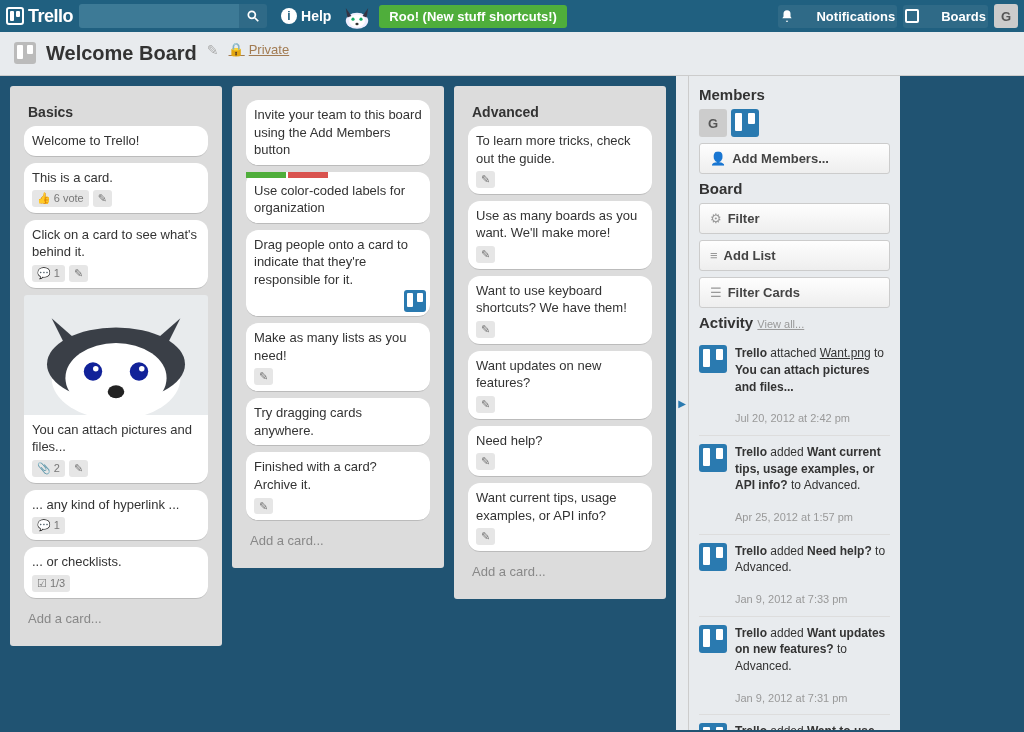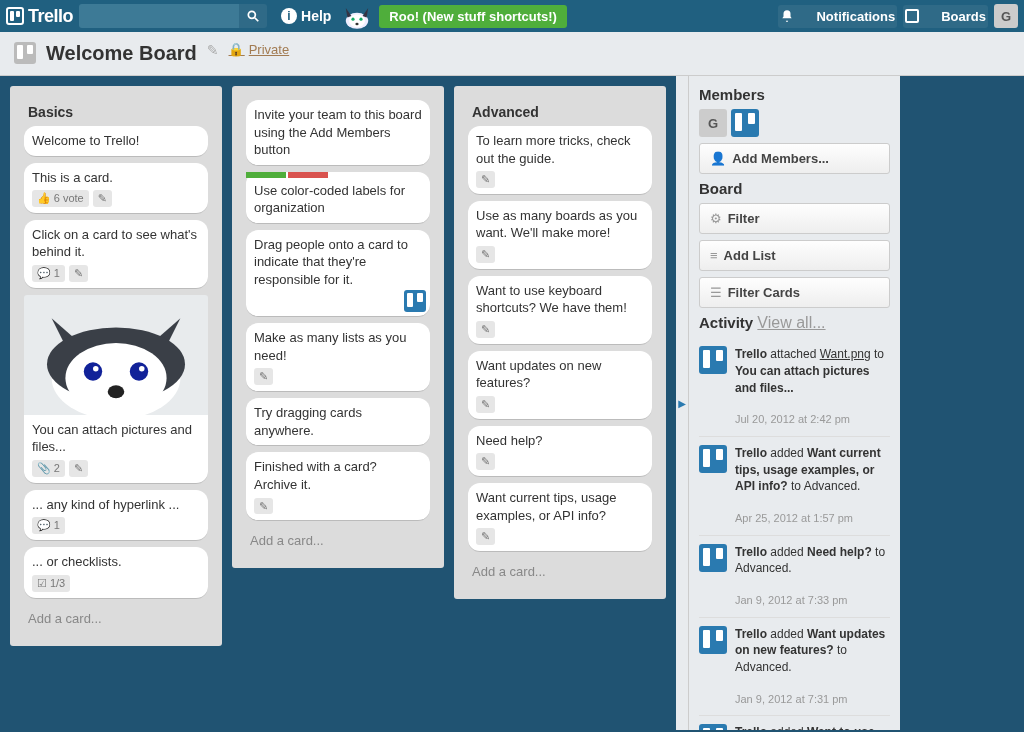--- a/index.html
+++ b/index.html
@@ -47,21 +47,21 @@
 .side-btn { background:#e8ebee; border:1px solid #ccc; border-radius:3px; padding:7px 10px; margin-bottom:6px; cursor:pointer; font-size:13px; display:flex; align-items:center; gap:6px; background:linear-gradient(#fefefe,#eee); font-weight:bold; color:#444; }
 .side-btn .ic { color:#999; font-weight:normal; }
 .activity-item { display:flex; gap:8px; padding:8px 0; font-size:12px; line-height:1.4; border-top:1px solid #ddd; }
 .activity-item:first-of-type { border-top:none; }
 .act-icon { width:28px; height:28px; background:#2a7ab0; border-radius:3px; flex-shrink:0; position:relative; }
 .act-icon::before { content:""; position:absolute; left:4px; top:4px; width:7px; height:18px; background:#fff; border-radius:1px; }
 .act-icon::after { content:""; position:absolute; right:4px; top:4px; width:7px; height:11px; background:#fff; border-radius:1px; }
 .act-text .who { font-weight:bold; }
 .act-text .what { font-weight:bold; }
 .act-time { color:#999; font-size:11px; margin-top:16px; }
-.viewall { color:#999; font-size:16px; text-decoration:underline; cursor:pointer; font-weight:normal; }
+.viewall { color:#999; font-size:11px; text-decoration:underline; cursor:pointer; font-weight:normal; }
 .expander { width:12px; background:#e8ebee; display:flex; align-items:center; justify-content:center; cursor:pointer; color:#2a7ab0; font-size:10px; }
 a.u { text-decoration:underline; color:inherit; }
 .bell { width:14px; height:14px; }
 </style>
 </head>
 <body>
 
 <div class="topbar">
   <div class="logo">
     <span class="box"></span>

